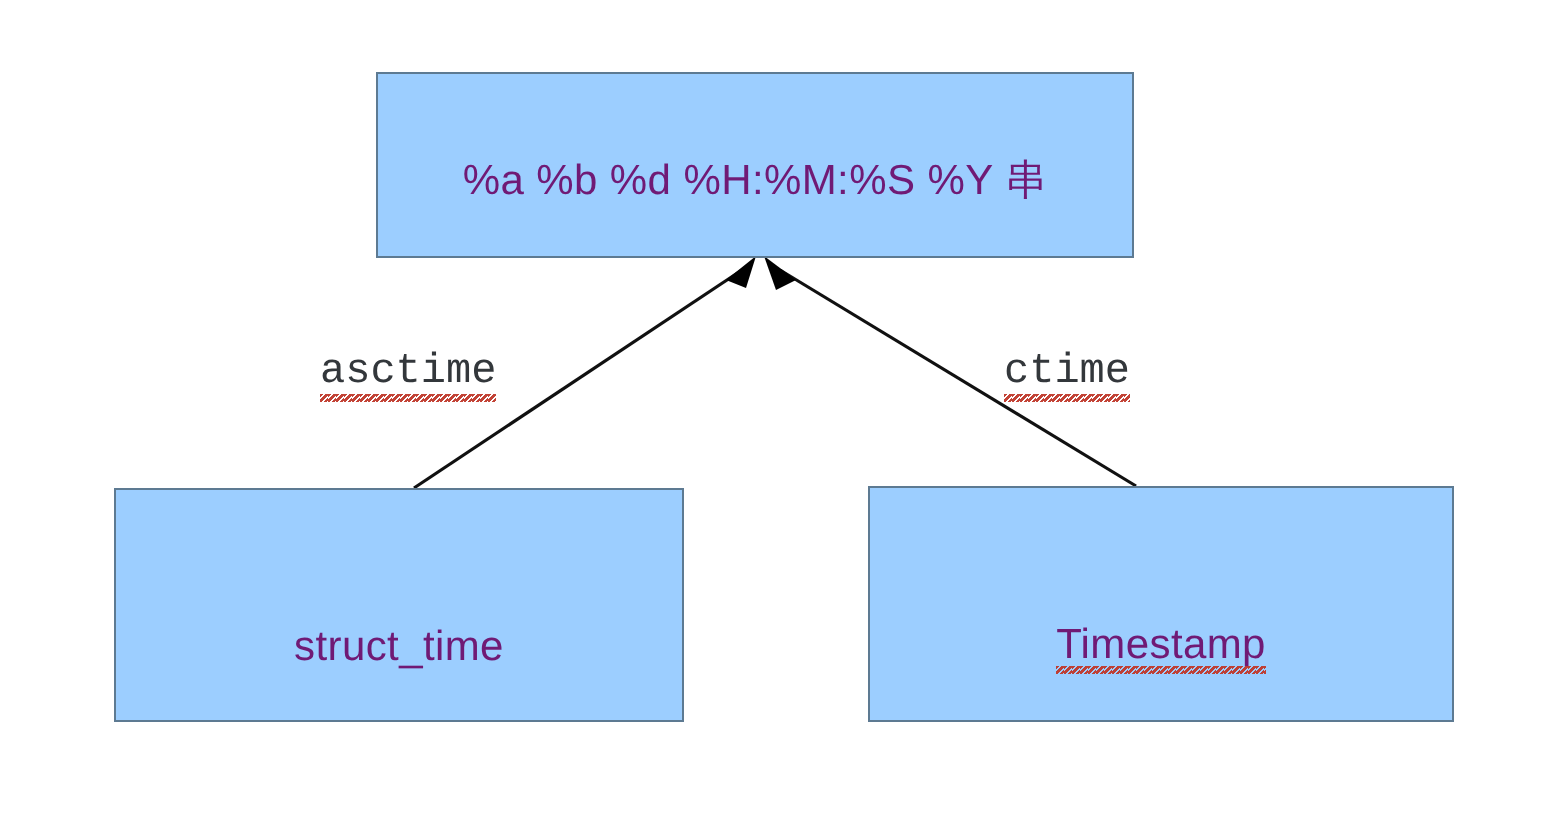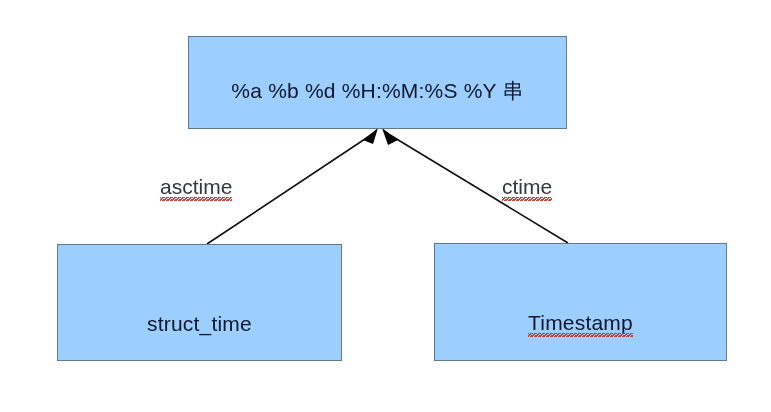--- a/index.html
+++ b/index.html
@@ -28,21 +28,21 @@
     position: absolute;
     box-sizing: border-box;
     background: #9cceff;
     border: 1.5px solid #5d7a92;
     display: flex;
     align-items: center;
     justify-content: center;
   }
   .node-label {
     font-size: 21px;
-    color: #0f172a;
+    color: #701a75;
     letter-spacing: 0.2px;
     white-space: nowrap;
     line-height: 1;
     margin-top: 42px;
   }
   
   #node-format {
     left: 188px;
     top: 36px;
     width: 379px;
@@ -64,20 +64,21 @@
     width: 293px;
     height: 118px;
   }
   
   .edge-label {
     position: absolute;
     font-size: 21px;
     color: #33373b;
     white-space: nowrap;
     line-height: 1;
+    font-family: Liberation Mono, monospace;
   }
   .misspelled {
     position: relative;
     display: inline-block;
     padding-bottom: 1px;
   }
   .misspelled::after {
     content: "";
     position: absolute;
     left: 0;

